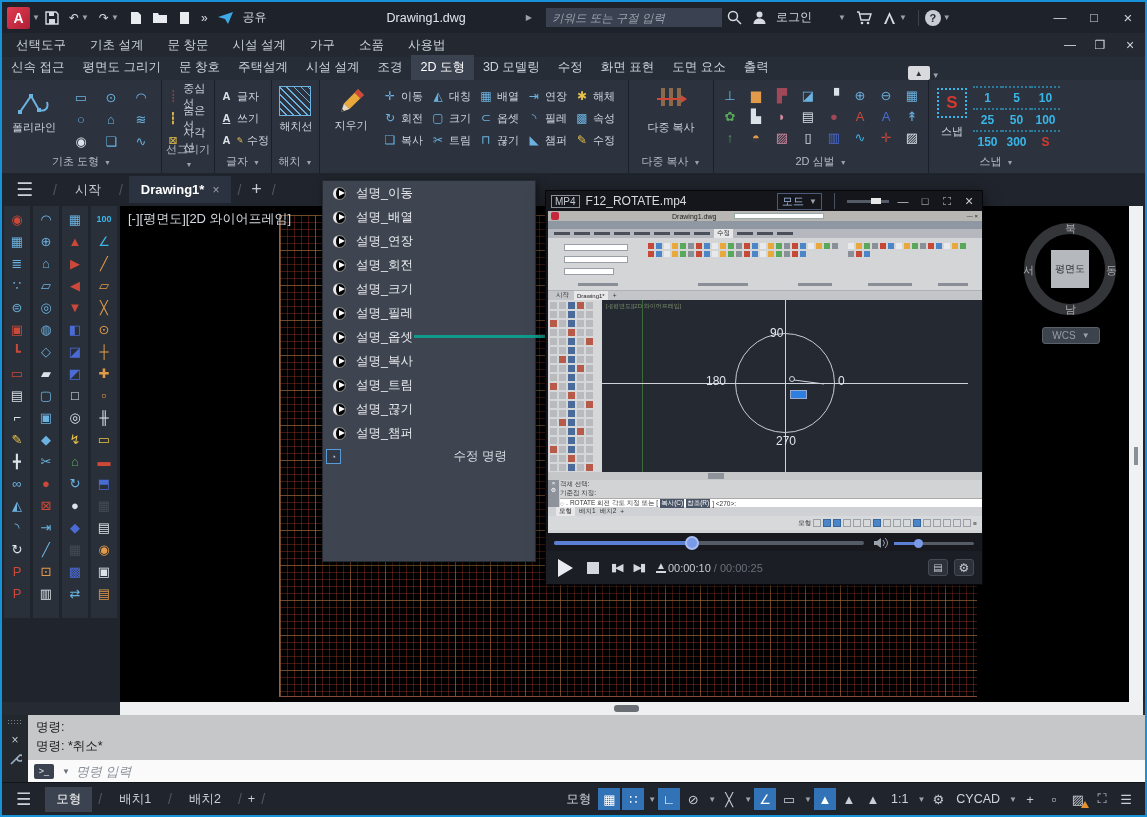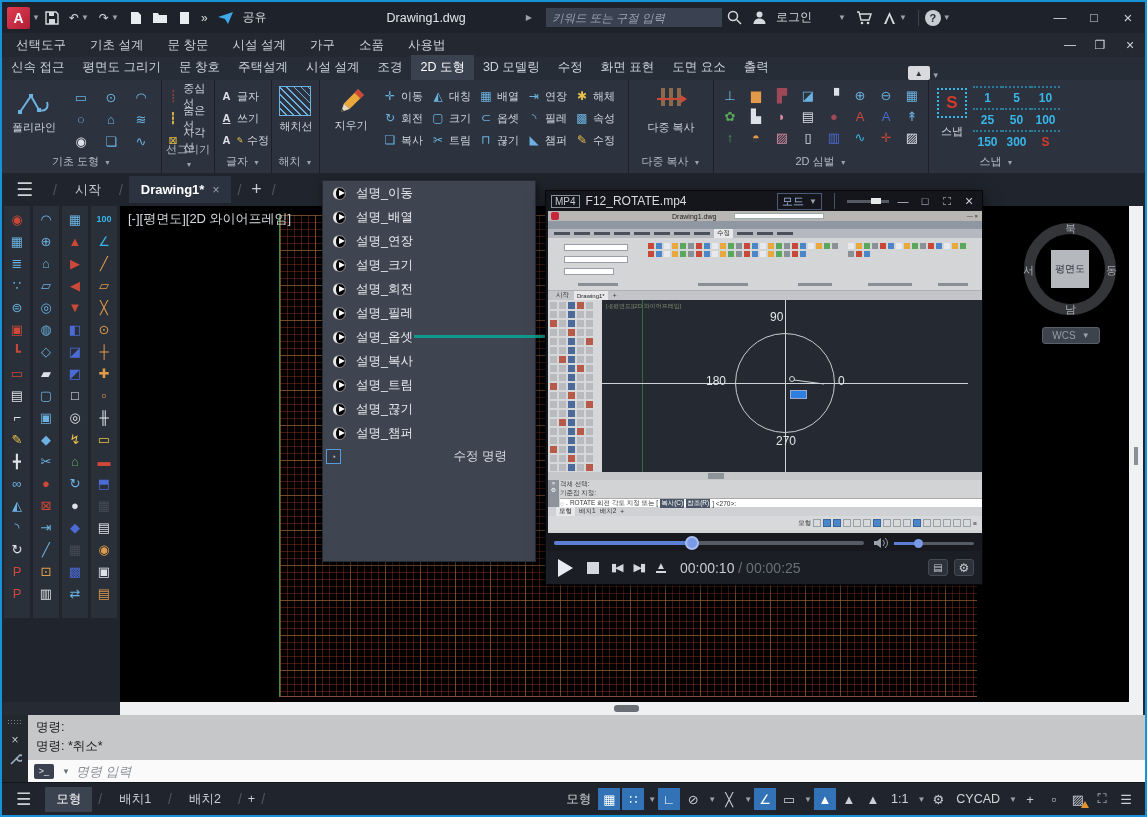--- a/index.html
+++ b/index.html
@@ -128,21 +128,21 @@
   .seekfill{width:44%;height:4px;background:#5a7fd4;border-radius:2px}
   .seekknob{position:absolute;left:131px;top:-5px;width:14px;height:14px;border-radius:50%;background:#7a9ae8;border:2px solid #a8bcf0}
   .voltrack{position:absolute;left:348px;top:9px;width:80px;height:3px;background:#555c66;border-radius:2px}
   .volfill{width:28%;height:3px;background:#5a7fd4}
   .volknob{position:absolute;left:20px;top:-3px;width:9px;height:9px;border-radius:50%;background:#7a9ae8}
   #vctrl{position:absolute;left:0;top:360px;width:436px;height:33px;background:#1b1e24;display:flex;align-items:center;color:#d4d8de}
   .play-tri{width:0;height:0;border-left:15px solid #e8ebf0;border-top:9px solid transparent;border-bottom:9px solid transparent;margin-left:12px}
   .stopsq{width:12px;height:12px;background:#d4d8de;margin-left:14px}
   .skip{margin-left:12px;font-size:11px;letter-spacing:-2px}
   .eject{margin-left:12px;font-size:10px;border-bottom:2px solid #d4d8de;line-height:8px;padding-bottom:1px}
-  .vtime{margin-left:14px;font-size:14px;color:#c8ccd2}
+  .vtime{margin-left:2px;font-size:11px;color:#c8ccd2}
   .vtime .dim{color:#6a7078}
   .vsqbtn{width:20px;height:17px;border:1px solid #454b55;background:#2c313a;border-radius:3px;display:flex;align-items:center;justify-content:center;font-size:10px;color:#c8ccd2}
   
   #hscrollstrip{left:0;top:700px;width:1143px;height:13px;background:#262b33}
   #hscroll{position:absolute;left:118px;top:0;width:1023px;height:13px;background:#eef0f1}
   #hthumb{position:absolute;left:494px;top:3px;width:25px;height:7px;background:#6a6f76;border-radius:3px}
   
   #cmdarea{left:0;top:713px;width:1143px;height:67px;display:flex}
   #cmdrail{width:26px;background:#23282f;color:#c2c8d0;display:flex;flex-direction:column;align-items:center;padding-top:3px;gap:6px}
   #cmdmain{flex:1;display:flex;flex-direction:column}
@@ -534,25 +534,25 @@
         <div class="fitem">
           <span class="pc"></span>
           <span>설명_배열</span>
         </div>
         <div class="fitem">
           <span class="pc"></span>
           <span>설명_연장</span>
         </div>
         <div class="fitem">
           <span class="pc"></span>
+          <span>설명_회전</span>
+        </div>
+        <div class="fitem">
+          <span class="pc"></span>
           <span>설명_크기</span>
-        </div>
-        <div class="fitem">
-          <span class="pc"></span>
-          <span>설명_회전</span>
         </div>
         <div class="fitem">
           <span class="pc"></span>
           <span>설명_필레</span>
         </div>
         <div class="fitem">
           <span class="pc"></span>
           <span>설명_옵셋</span>
         </div>
         <div class="fitem">
@@ -798,21 +798,21 @@
             <span class="ts" style="background: rgb(184, 186, 190);"></span>
             <span class="ts" style="background: rgb(184, 90, 74);"></span>
             <span class="ts" style="background: rgb(184, 186, 190);"></span>
           </div>
         <div id="m-canvas">
           <div id="m-vplab">[-][평면도][2D 와이어프레임]</div>
           <div id="m-green"></div>
           <div class="xh" style="left:0;top:83px;width:366px;height:1px"></div>
           <div class="xh" style="left:183px;top:0;width:1px;height:172px"></div>
           <div id="m-circle"></div>
-          <span class="mang" style="left:168px;top:10px">90</span>
+          <span class="mang" style="left:168px;top:26px">90</span>
           <span class="mang" style="left:104px;top:74px">180</span>
           <span class="mang" style="left:236px;top:74px">0</span>
           <span class="mang" style="left:174px;top:134px">270</span>
           <svg width="40" height="14" viewBox="0 0 40 14" style="position:absolute;left:184px;top:72px">
               <circle cx="6" cy="7" r="2.5" fill="none" stroke="#cfd3d9"></circle>
               <line x1="8" y1="8" x2="38" y2="12" stroke="#cfd3d9" stroke-width="1"></line>
             </svg>
           <div id="m-valbox"></div>
 
         </div>

